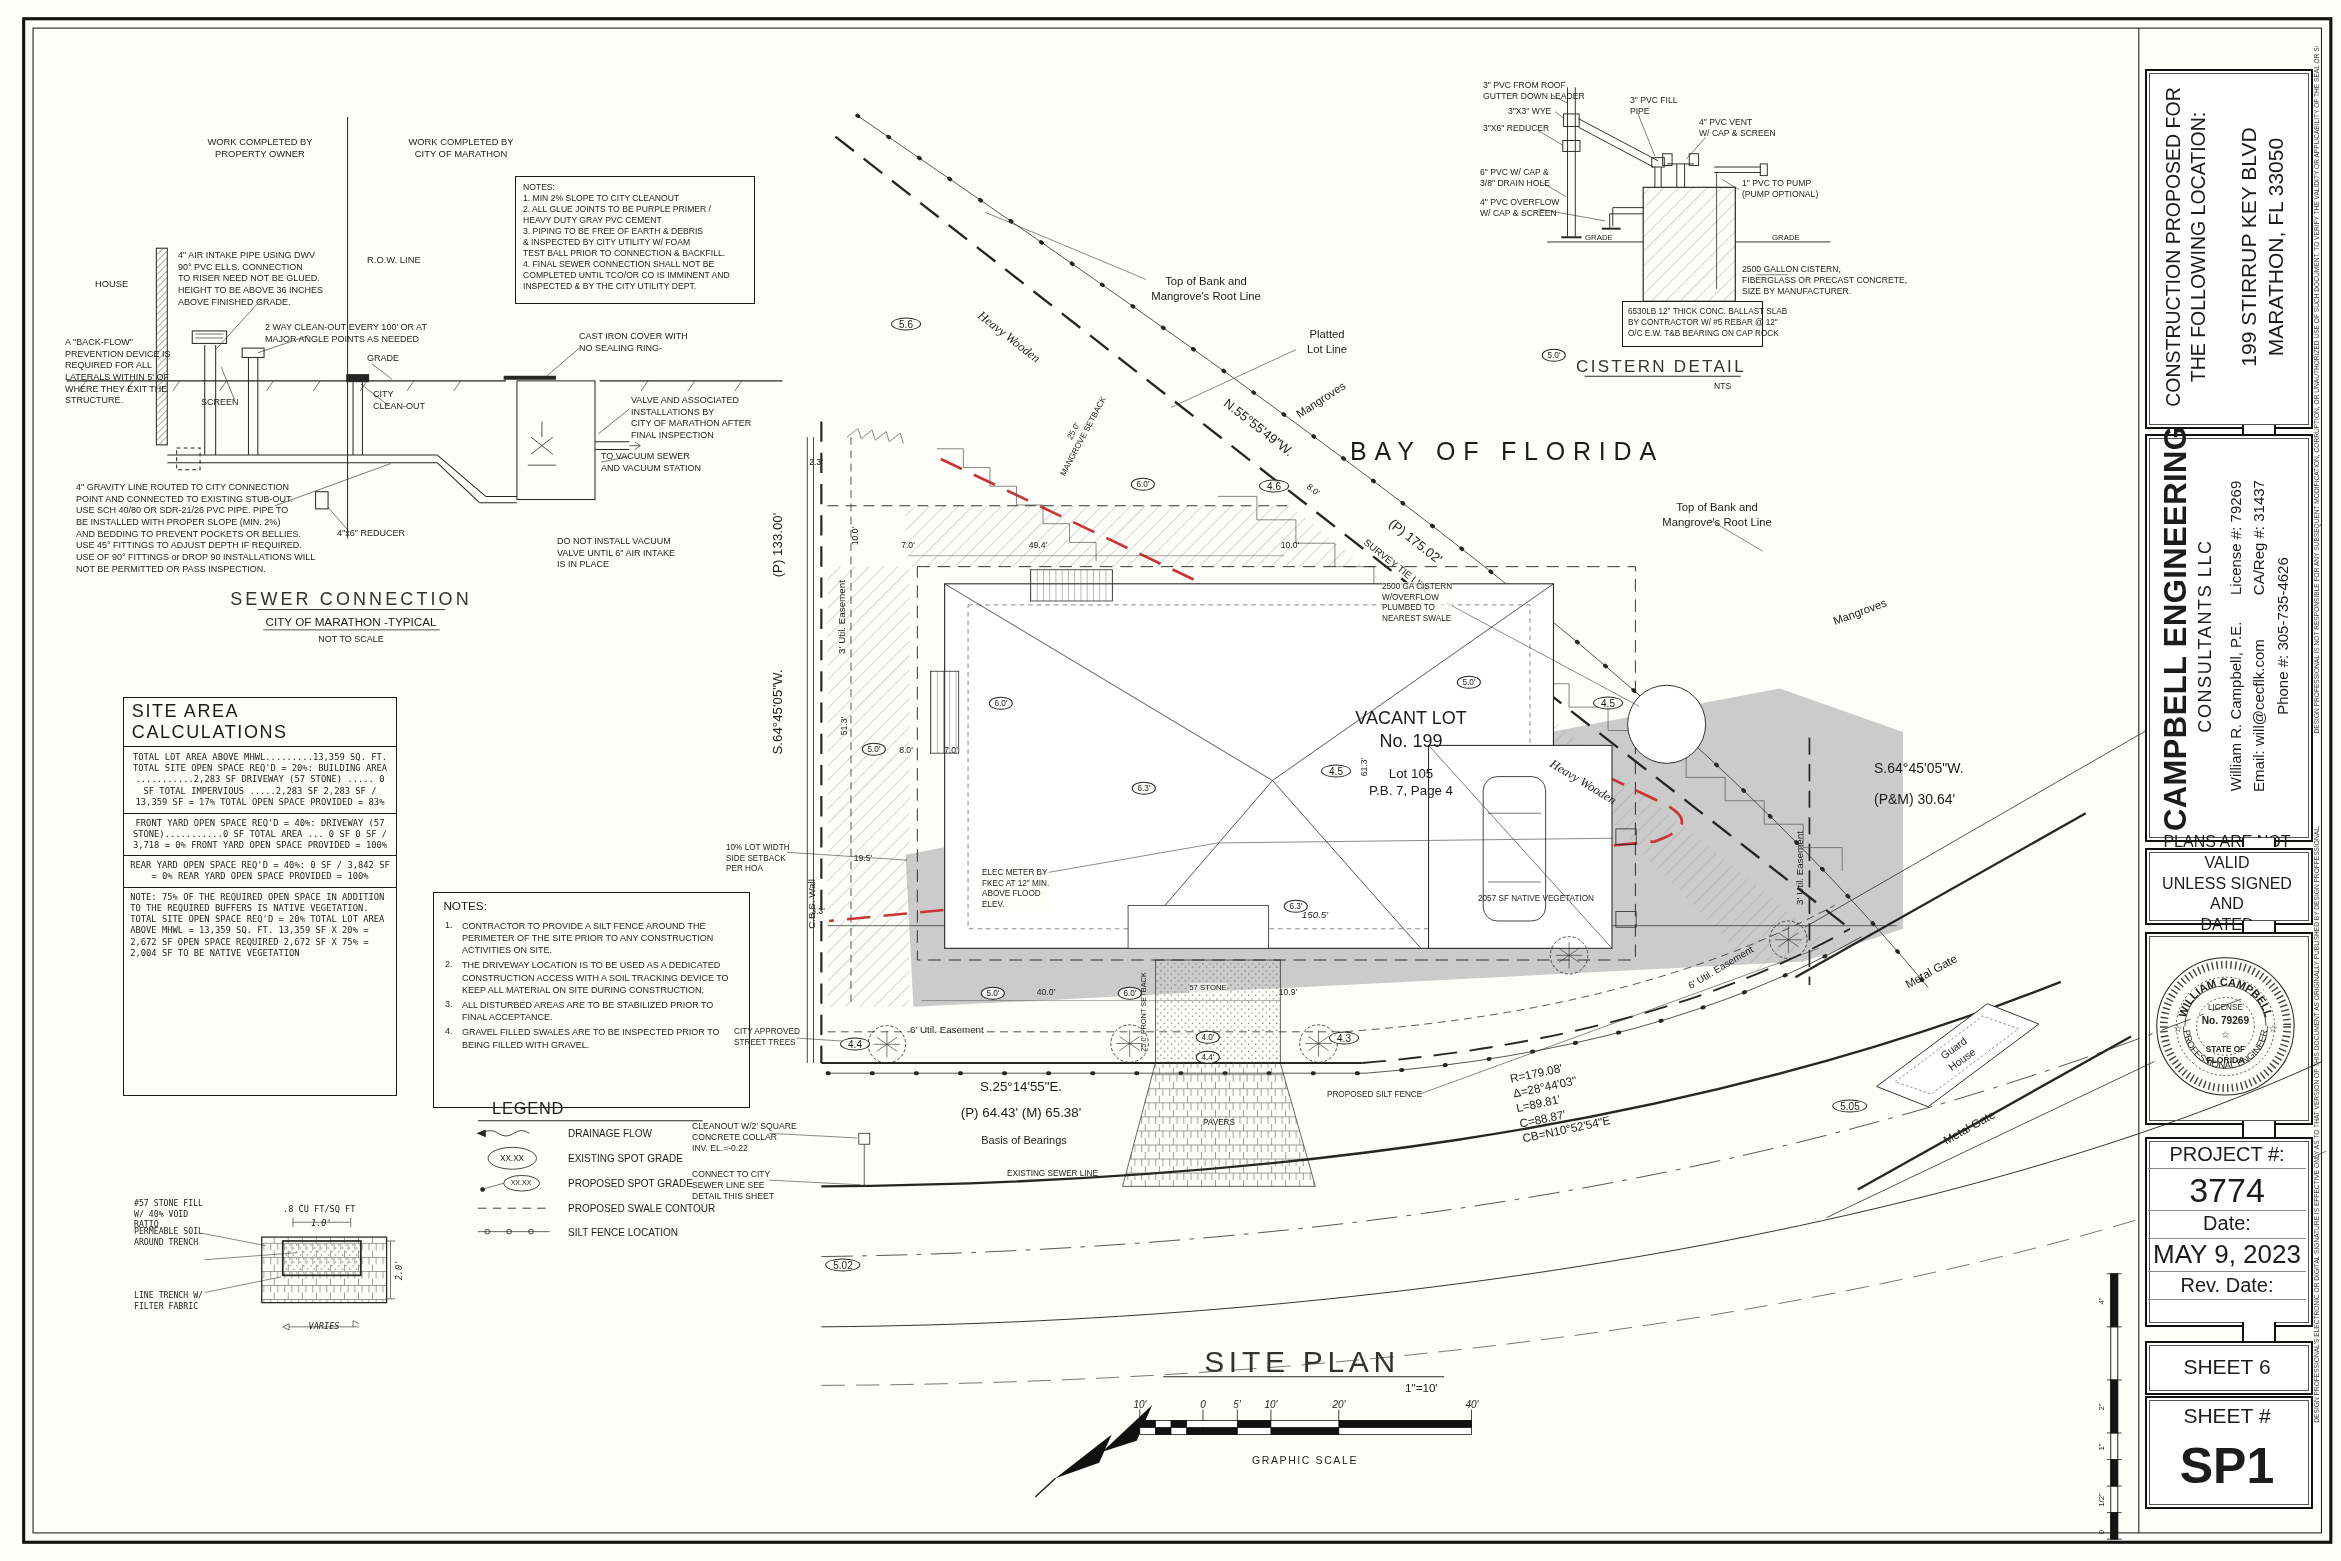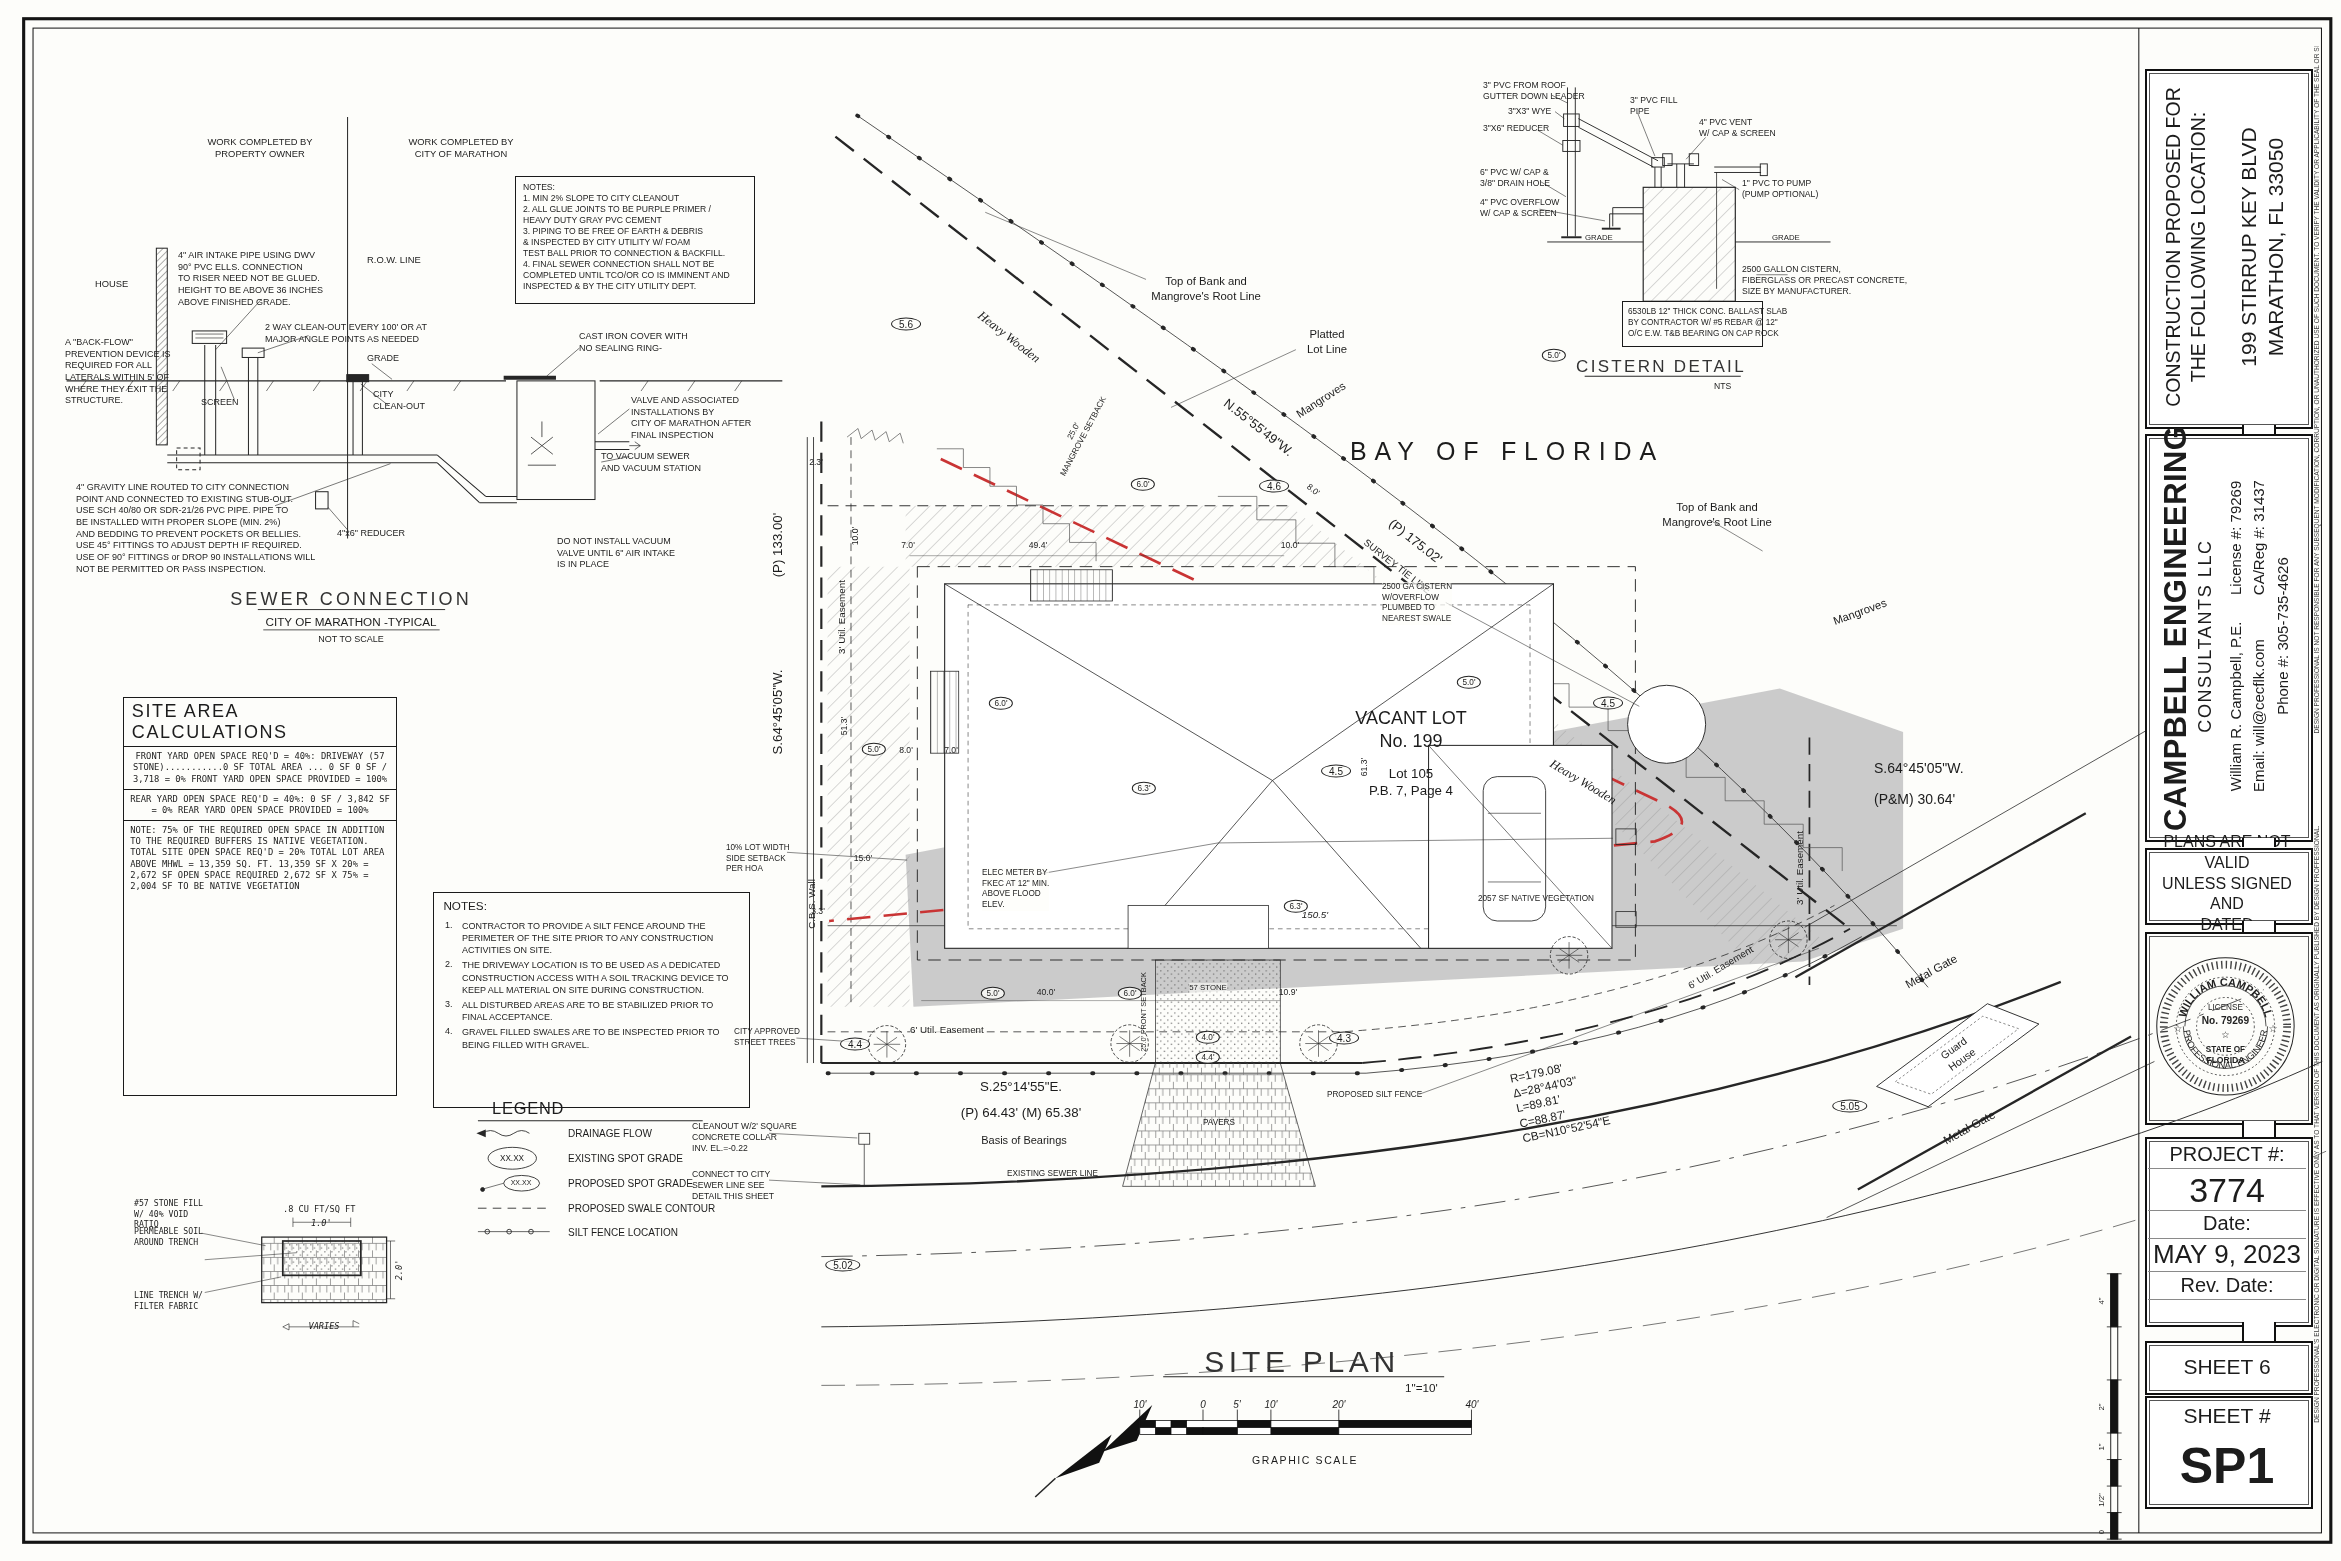--- a/index.html
+++ b/index.html
@@ -329,20 +329,29 @@
 SIZE BY MANUFACTURER.</div>
 <div class="box" style="left:1622px;top:301px;width:139px;height:44px;border-width:1.2px"></div>
 <div class="l hand" style="left:1628px;top:306px;font-size:8.2px;line-height:1.35">6530LB 12" THICK CONC. BALLAST SLAB
 BY CONTRACTOR W/ #5 REBAR @ 12"
 O/C E.W. T&amp;B BEARING ON CAP ROCK</div>
 <div class="l hand ctr" style="left:1661px;top:367px;font-size:17px;letter-spacing:2.3px;color:#333">CISTERN DETAIL</div>
 <div class="l hand" style="left:1714px;top:381px;font-size:8.6px">NTS</div>
 
 <div class="box" style="left:123px;top:697px;width:272px;height:397px">
   <div style="border-bottom:1.6px solid #1a1a1a;padding:3.1px 7.8px;font-size:18px;letter-spacing:1.6px;font-family:Liberation Sans, sans-serif">SITE AREA CALCULATIONS</div>
+  <div class="mono" style="padding:4.7px 6.2px;font-size:8.8px;line-height:1.28;border-bottom:1.2px solid #1a1a1a;text-align:center">TOTAL LOT AREA ABOVE MHWL.........13,359 SQ. FT.
+TOTAL SITE OPEN SPACE REQ'D = 20%:
+
+BUILDING AREA  ...........2,283 SF
+DRIVEWAY (57 STONE)  .....    0 SF
+TOTAL IMPERVIOUS .....2,283 SF
+
+2,283 SF / 13,359 SF = 17%
+TOTAL OPEN SPACE PROVIDED = 83%</div>
   <div class="mono" style="padding:3.9px 6.2px;font-size:8.8px;line-height:1.28;border-bottom:1.2px solid #1a1a1a;text-align:center">FRONT YARD OPEN SPACE REQ'D = 40%:
 DRIVEWAY (57 STONE)...........0 SF
 TOTAL AREA         ...  0 SF
 0 SF / 3,718 = 0%
 FRONT YARD OPEN SPACE PROVIDED = 100%</div>
   <div class="mono" style="padding:3.9px 6.2px;font-size:8.8px;line-height:1.28;border-bottom:1.2px solid #1a1a1a;text-align:center">REAR YARD OPEN SPACE REQ'D = 40%:
 
 0 SF / 3,842 SF = 0%
 
 REAR YARD OPEN SPACE PROVIDED = 100%</div>
@@ -485,21 +494,21 @@
 <div class="ell sm" style="left:1296px;top:906px">6.3'</div>
 
 <div class="l dim rot" style="left:856px;top:536px;--r:-90deg">10.0'</div>
 <div class="l dim ctr" style="left:908px;top:546px">7.0'</div>
 <div class="l dim ctr" style="left:1038px;top:546px">49.4'</div>
 <div class="l dim ctr" style="left:1290px;top:546px">10.0'</div>
 <div class="l dim rot" style="left:1365px;top:767px;--r:-90deg">61.3'</div>
 <div class="l dim rot" style="left:845px;top:726px;--r:-90deg">51.3'</div>
 <div class="l dim ctr" style="left:906px;top:751px">8.0'</div>
 <div class="l dim ctr" style="left:951px;top:751px">7.0'</div>
-<div class="l dim ctr" style="left:863px;top:859px">15.0'</div>
+<div class="l dim ctr" style="left:863px;top:859px">19.5'</div>
 <div class="l dim ctr" style="left:816px;top:463px">2.3'</div>
 <div class="l dim ctr" style="left:818px;top:912px">3.3'</div>
 <div class="l dim ctr" style="left:1315px;top:915px;font-style:italic;font-size:9.8px">150.5'</div>
 <div class="l dim ctr" style="left:1046px;top:993px">40.0'</div>
 <div class="l dim ctr" style="left:1288px;top:993px">10.9'</div>
 <div class="ell sm" style="left:1208px;top:1037px">4.0'</div>
 <div class="ell sm" style="left:1208px;top:1057px">4.4'</div>
 <div class="l dim rot" style="left:1313px;top:490px;--r:38deg">8.0'</div>
 
 <div class="l hand ctr" style="left:1302px;top:1361px;font-size:30px;letter-spacing:4.7px;color:#333">SITE  PLAN</div>

